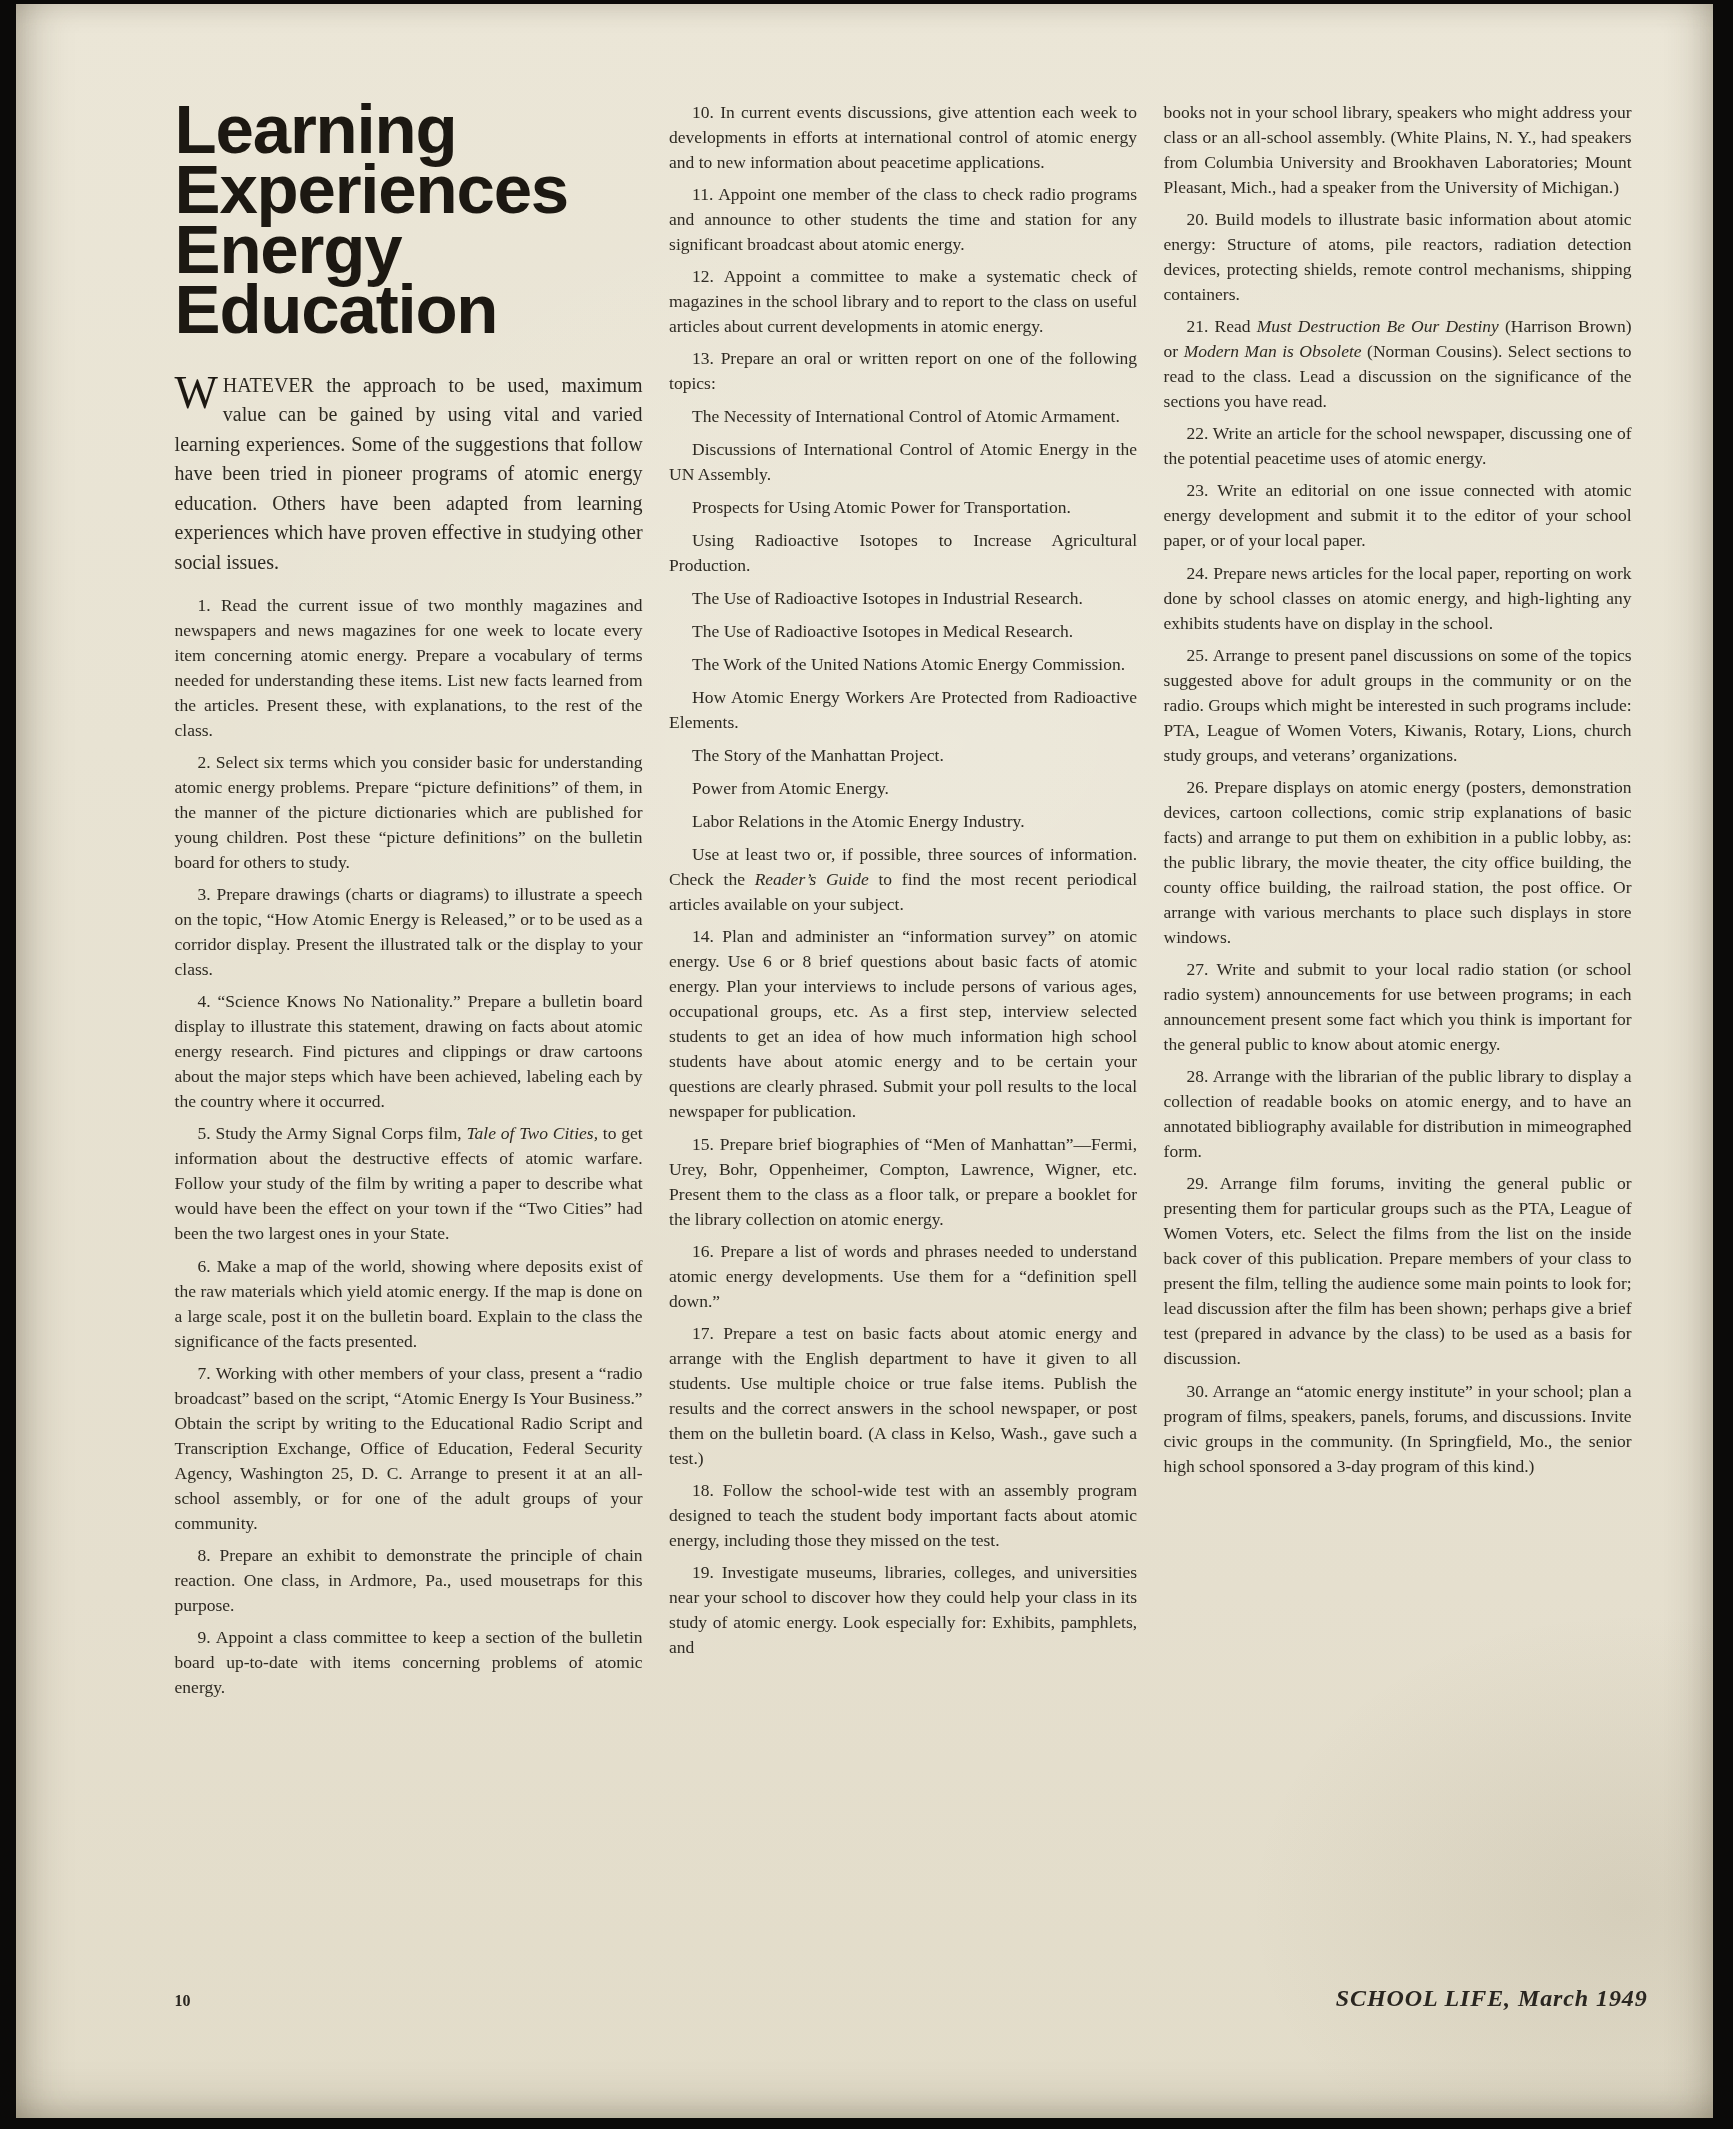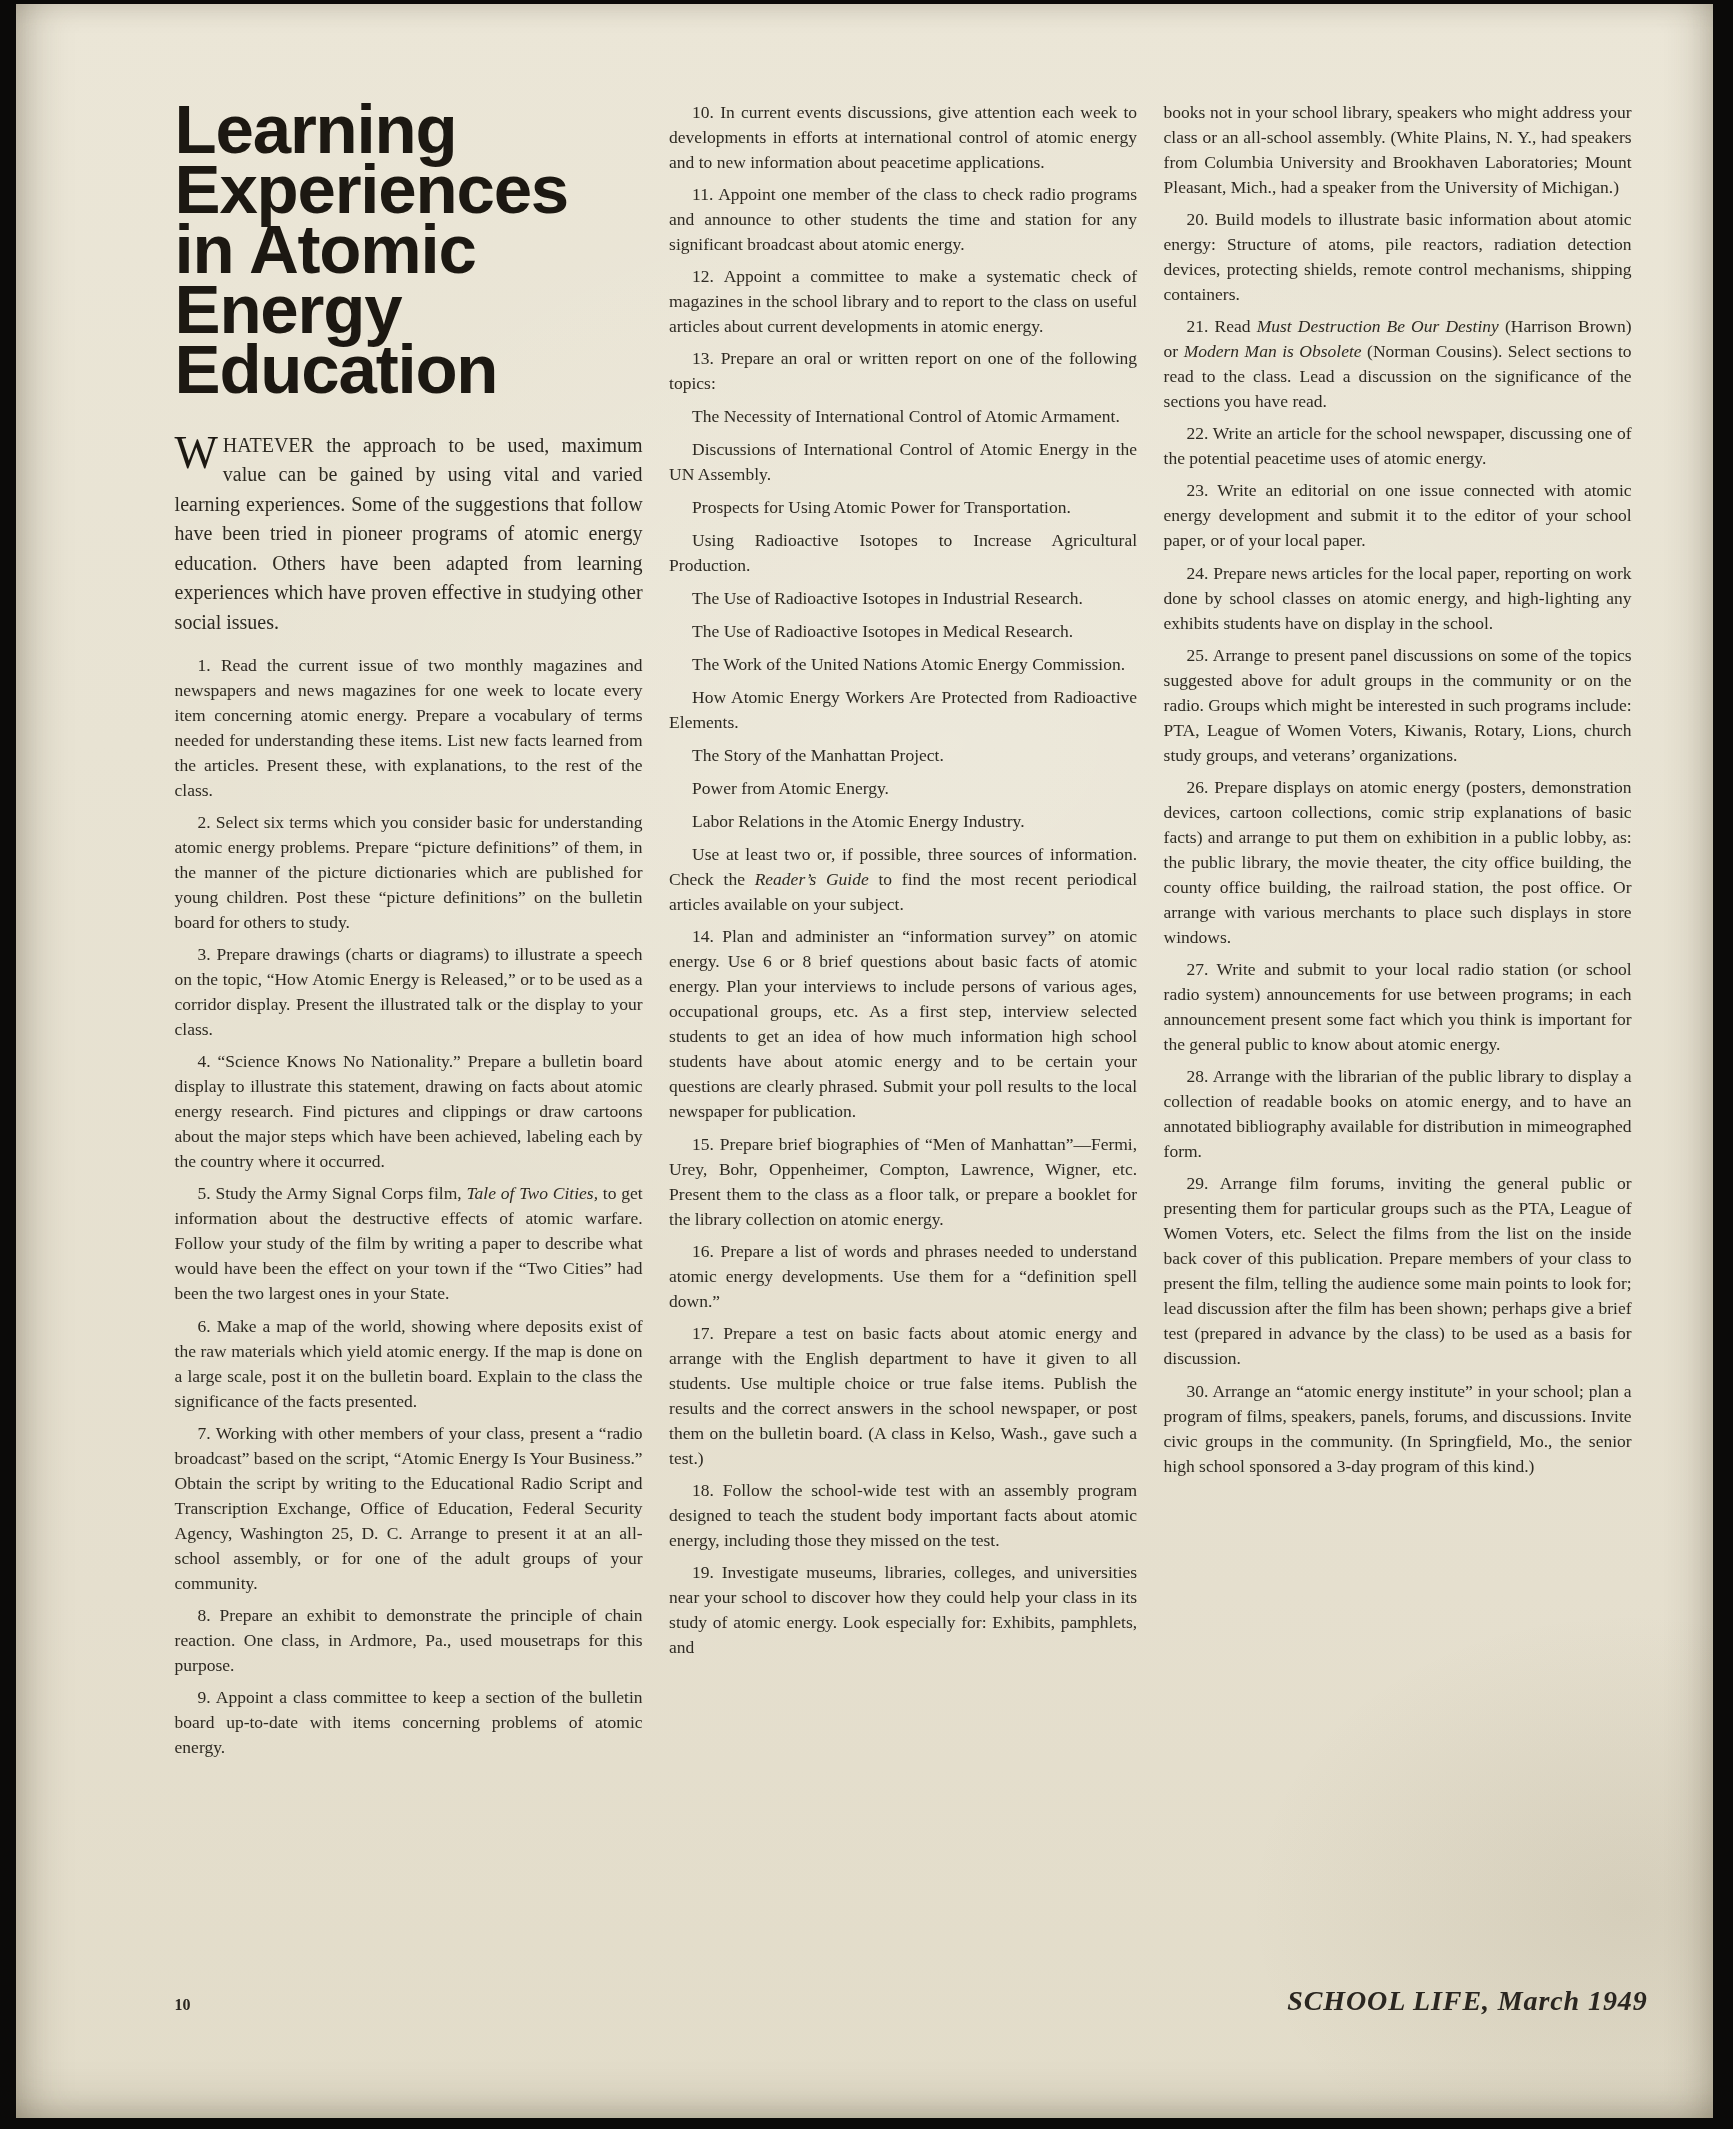--- a/index.html
+++ b/index.html
@@ -96,36 +96,35 @@
     z-index: 2;
   }
   .page-number {
     font-weight: bold;
     font-size: 16px;
     color: #2a2620;
   }
   .journal-line {
     font-weight: bold;
     font-style: italic;
-    font-size: 28px;
+    font-size: 24px;
     letter-spacing: 0.9px;
     color: #2a2620;
   }
 </style>
 </head>
 <body>
 
 <div class="paper">
 
   <div class="content">
 
     <div class="col">
       <h1 class="article-title">
         <span class="title-line">Learning Experiences</span>
-        <span class="title-line">in Atomic</span>
         <span class="title-line">Energy Education</span>
       </h1>
       <p class="intro"><span class="dropcap">W</span><span>HATEVER the approach to be used, maximum value can be gained by using vital and varied learning experiences. Some of the suggestions that follow have been tried in pioneer programs of atomic energy education. Others have been adapted from learning experiences which have proven effective in studying other social issues.</span></p>
     <p class="para p-item"><span>1. Read the current issue of two monthly magazines and newspapers and news magazines for one week to locate every item concerning atomic energy. Prepare a vocabulary of terms needed for understanding these items. List new facts learned from the articles. Present these, with explanations, to the rest of the class.</span></p>
         <p class="para p-item"><span>2. Select six terms which you consider basic for understanding atomic energy problems. Prepare “picture definitions” of them, in the manner of the picture dictionaries which are published for young children. Post these “picture definitions” on the bulletin board for others to study.</span></p>
         <p class="para p-item"><span>3. Prepare drawings (charts or diagrams) to illustrate a speech on the topic, “How Atomic Energy is Released,” or to be used as a corridor display. Present the illustrated talk or the display to your class.</span></p>
         <p class="para p-item"><span>4. “Science Knows No Nationality.” Prepare a bulletin board display to illustrate this statement, drawing on facts about atomic energy research. Find pictures and clippings or draw cartoons about the major steps which have been achieved, labeling each by the country where it occurred.</span></p>
         <p class="para p-item"><span>5. Study the Army Signal Corps film, </span><span class="it">Tale of Two Cities,</span><span> to get information about the destructive effects of atomic warfare. Follow your study of the film by writing a paper to describe what would have been the effect on your town if the “Two Cities” had been the two largest ones in your State.</span></p>
         <p class="para p-item"><span>6. Make a map of the world, showing where deposits exist of the raw materials which yield atomic energy. If the map is done on a large scale, post it on the bulletin board. Explain to the class the significance of the facts presented.</span></p>
         <p class="para p-item"><span>7. Working with other members of your class, present a “radio broadcast” based on the script, “Atomic Energy Is Your Business.” Obtain the script by writing to the Educational Radio Script and Transcription Exchange, Office of Education, Federal Security Agency, Washington 25, D. C. Arrange to present it at an all-school assembly, or for one of the adult groups of your community.</span></p>

